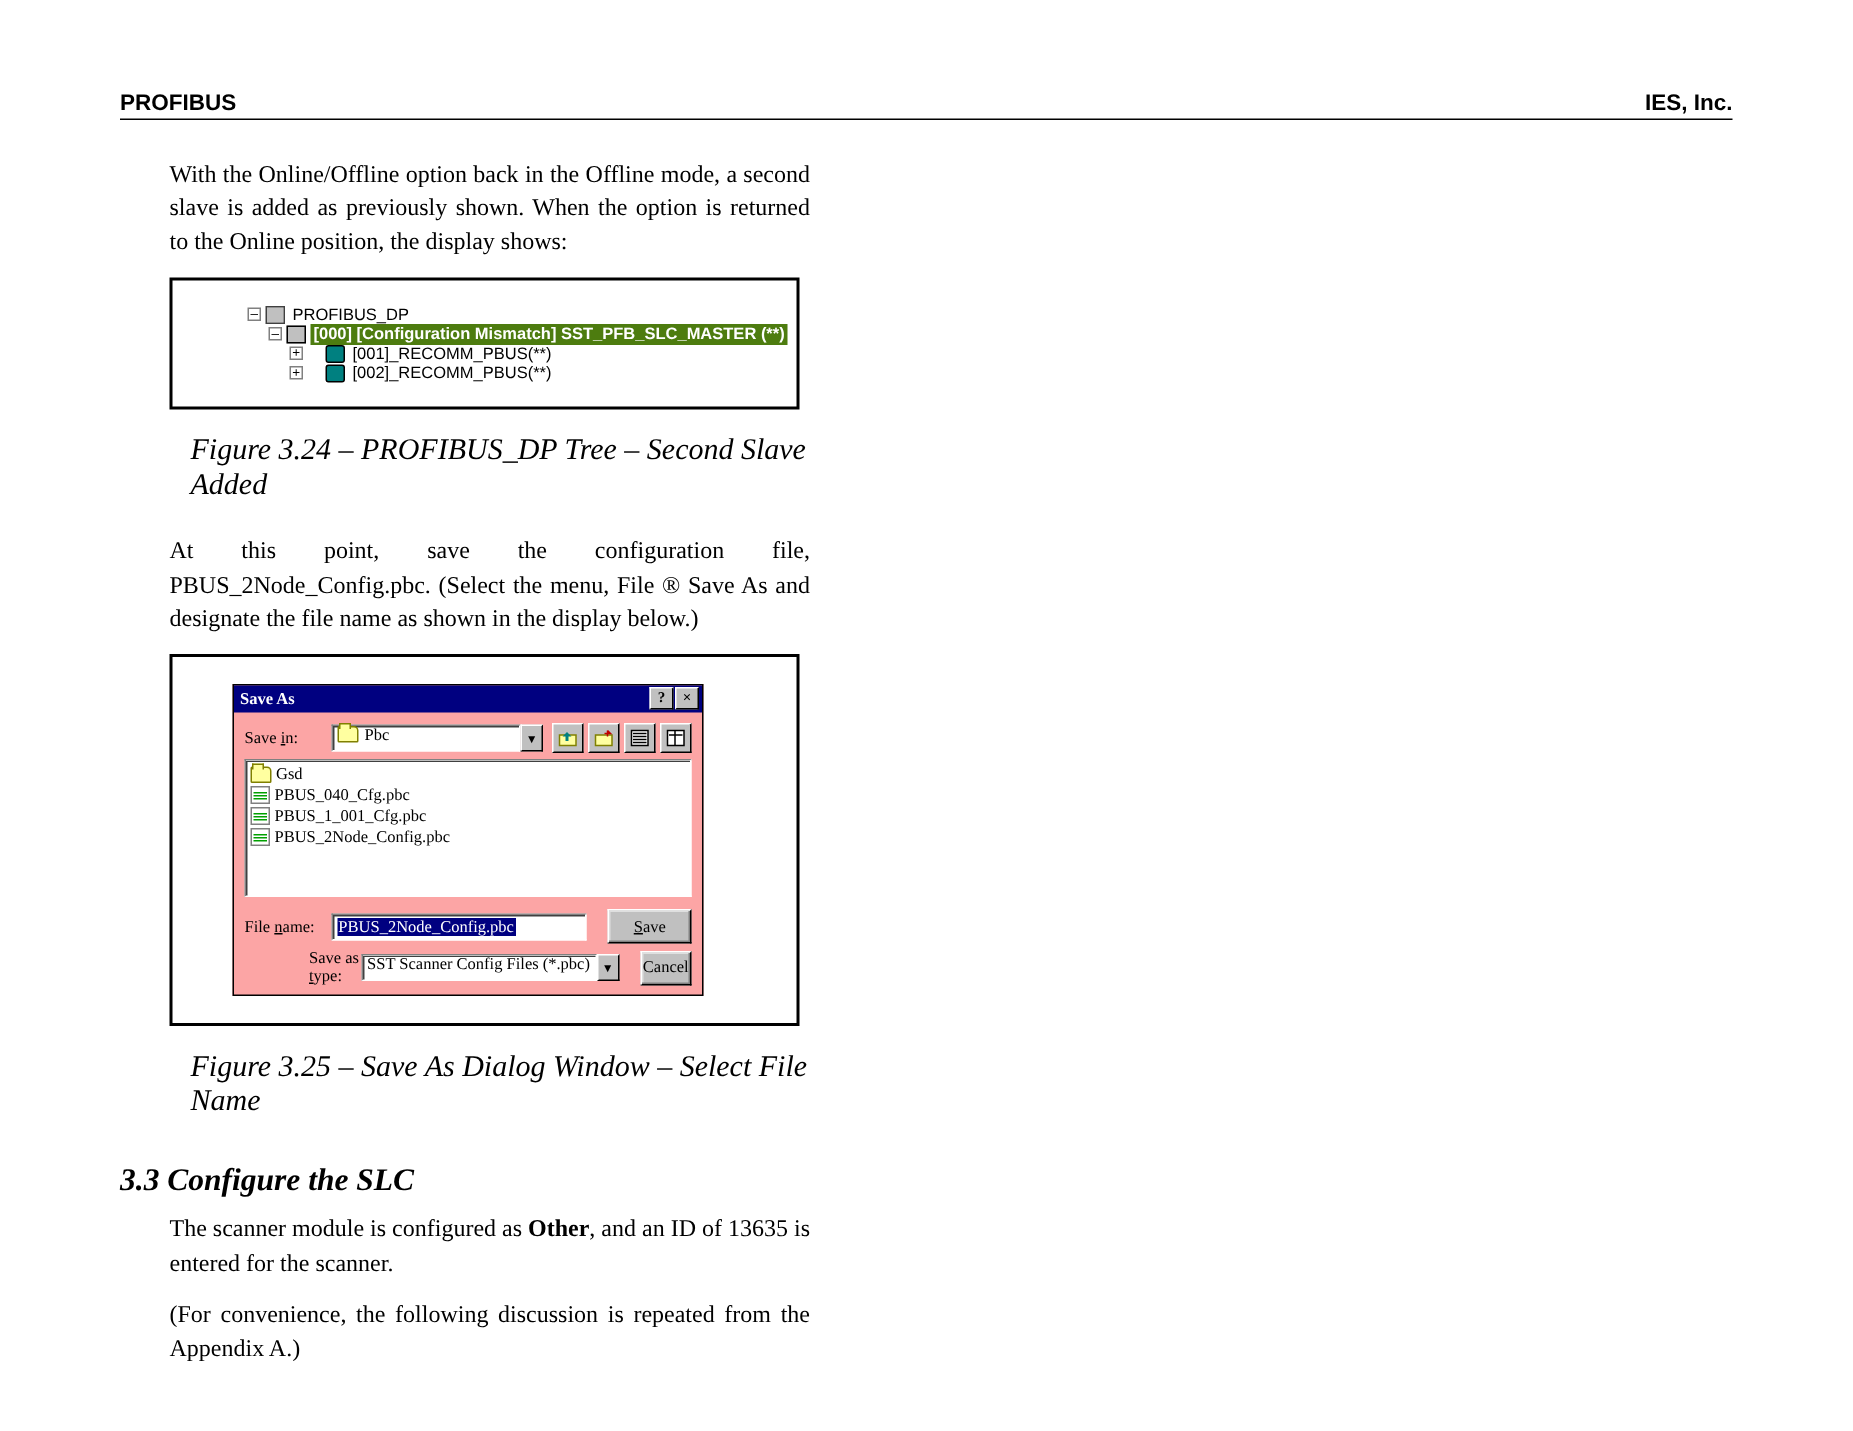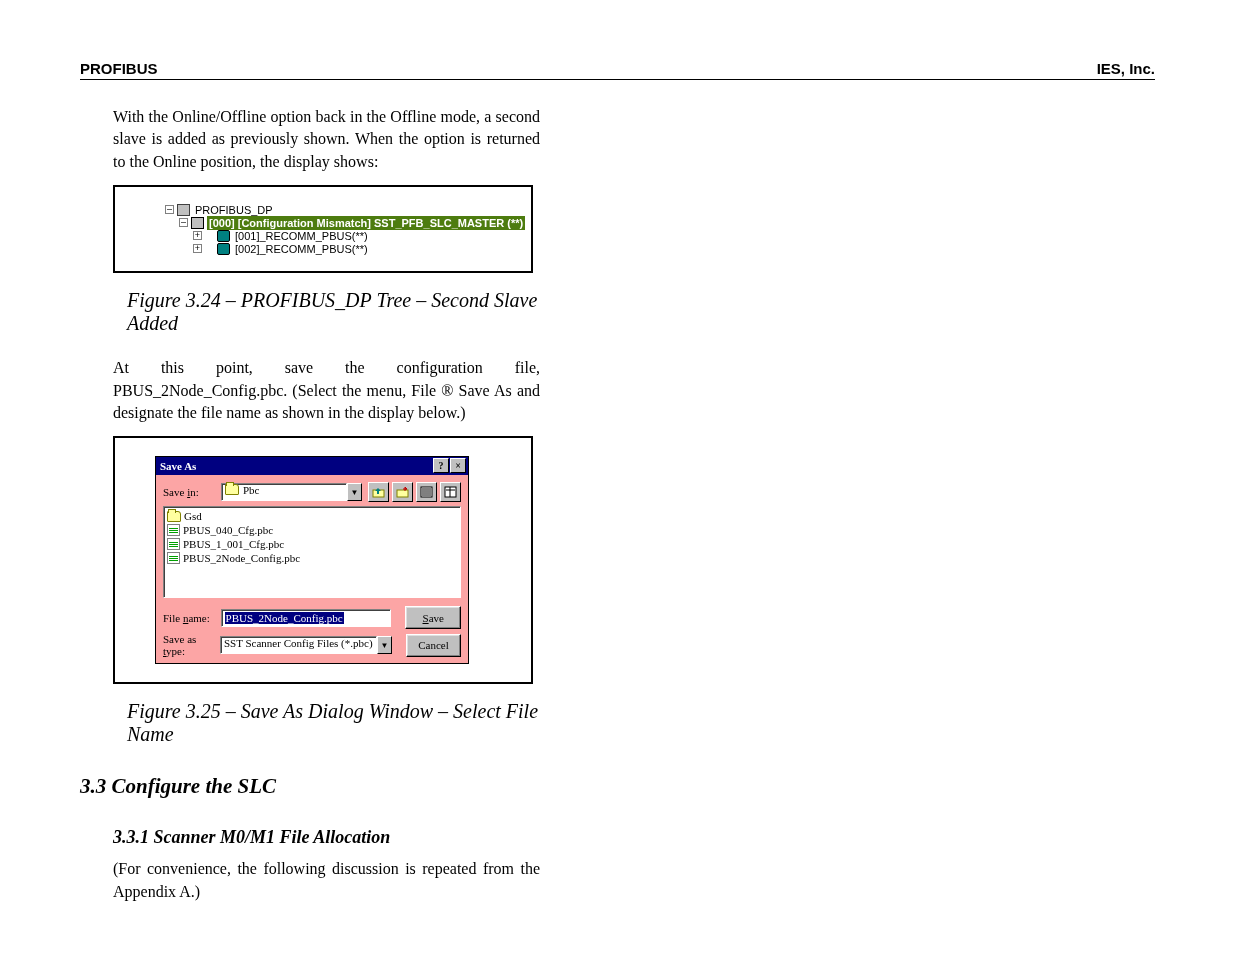--- a/index.html
+++ b/index.html
@@ -422,40 +422,42 @@
             </span>
             <div class="txtfield">
               <span class="selv">PBUS_2Node_Config.pbc</span>
             </div>
             <span class="dbtn">
               <span><span class="ul">S</span><span>ave</span></span>
             </span>
           </div>
 
           <div class="row" style="margin-bottom:0;">
-            <span class="lbl" style="width:58px;">
+            <span class="lbl" style="width:58px;margin-left:43px;">
               <span>Save as </span><span class="ul">t</span><span>ype:</span>
             </span>
             <div class="combo">
               <div class="cbox" style="width:157px;">
                 <span>SST Scanner Config Files (*.pbc)</span>
               </div>
               <div class="carrow">▼</div>
             </div>
             <span class="dbtn">Cancel</span>
           </div>
 
         </div>
       </div>
     </div>
 
     <div class="fig-caption">Figure 3.25 – Save As Dialog Window – Select File Name</div>
 
     <div class="heading">3.3 Configure the SLC</div>
 
 
-
-    <div class="heading" style="font-size:18px; margin-left:33px;">3.3.1 Scanner M0/M1 File Allocation</div>
+    <p class="body-text indent">
+      <span>The scanner module is configured as </span><b>Other</b><span>, and an ID of 13635 is entered for the scanner.</span>
+    </p>
+
 
     <p class="body-text indent">(For convenience, the following discussion is repeated from the Appendix A.)</p>
 
   </div>
 </div>
 
 </body></html>

